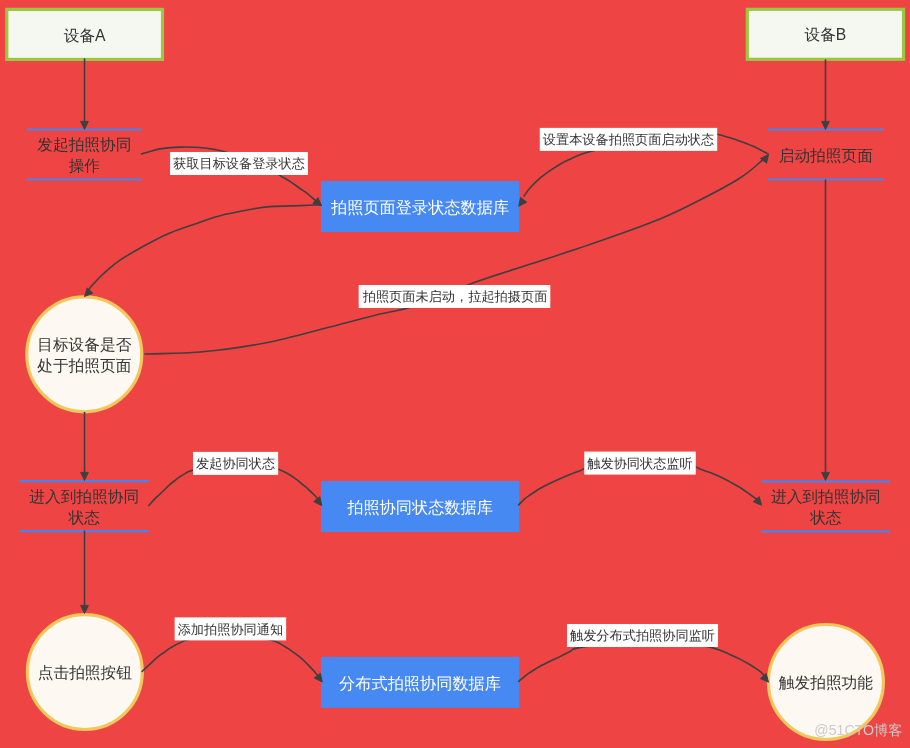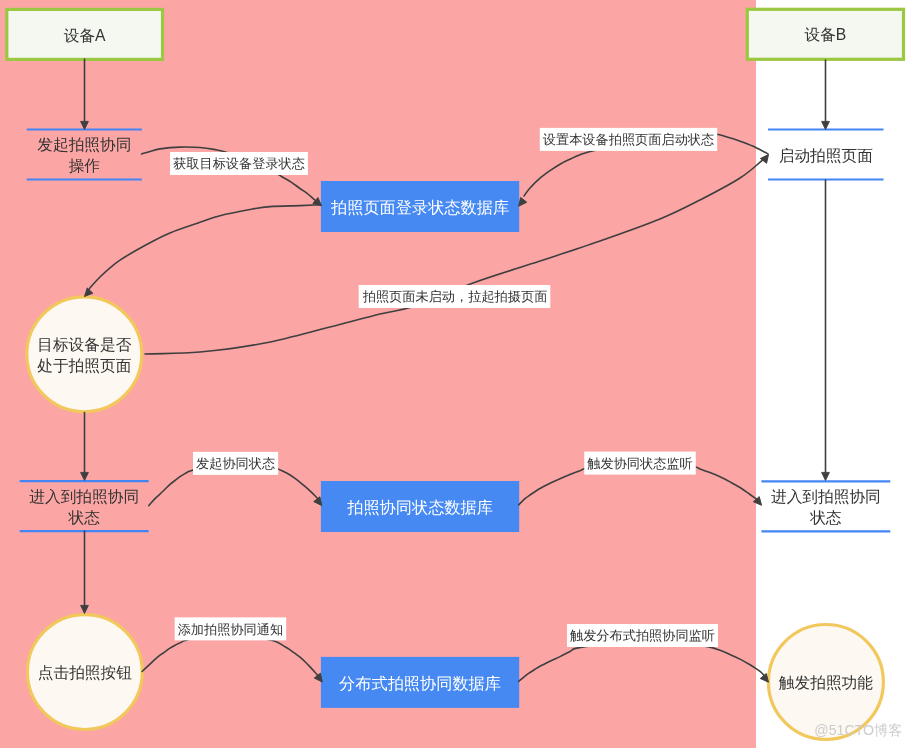--- a/index.html
+++ b/index.html
@@ -1,21 +1,21 @@
 <!DOCTYPE html>
 <html><head>
 <meta charset="utf-8">
 <title>Photo Collaboration Flowchart</title>
 <style>
   html,body{margin:0;padding:0;}
   body{width:910px;height:748px;background:#ffffff;
        font-family:"Liberation Sans",sans-serif;
        overflow:hidden;
        -webkit-font-smoothing:antialiased;}
-  #canvas{position:relative;width:756px;height:748px;background:#fca5a5;}
+  #canvas{position:relative;width:910px;height:748px;background:#ef4444;}
   svg#diagram{display:block;position:absolute;left:0;top:0;}
   .node-label{font-family:"Liberation Sans",sans-serif;font-size:15.7px;fill:#333333;text-anchor:middle;dominant-baseline:middle;}
   .db-label{font-family:"Liberation Sans",sans-serif;font-size:16.2px;fill:#ffffff;text-anchor:middle;dominant-baseline:middle;}
   .edge-label{font-family:"Liberation Sans",sans-serif;font-size:13.2px;fill:#333333;text-anchor:middle;dominant-baseline:middle;}
   .watermark{font-family:"Liberation Sans",sans-serif;font-size:14.2px;fill:#cccccc;text-anchor:end;dominant-baseline:middle;}
   .edge-path{fill:none;stroke:#3f3f3f;stroke-width:1.6;stroke-linecap:round;}
   .arrow-head{fill:#3f3f3f;stroke:#3f3f3f;stroke-width:0.9;stroke-linejoin:miter;}
 </style>
 </head>
 <body style="background: rgb(255, 255, 255);">

